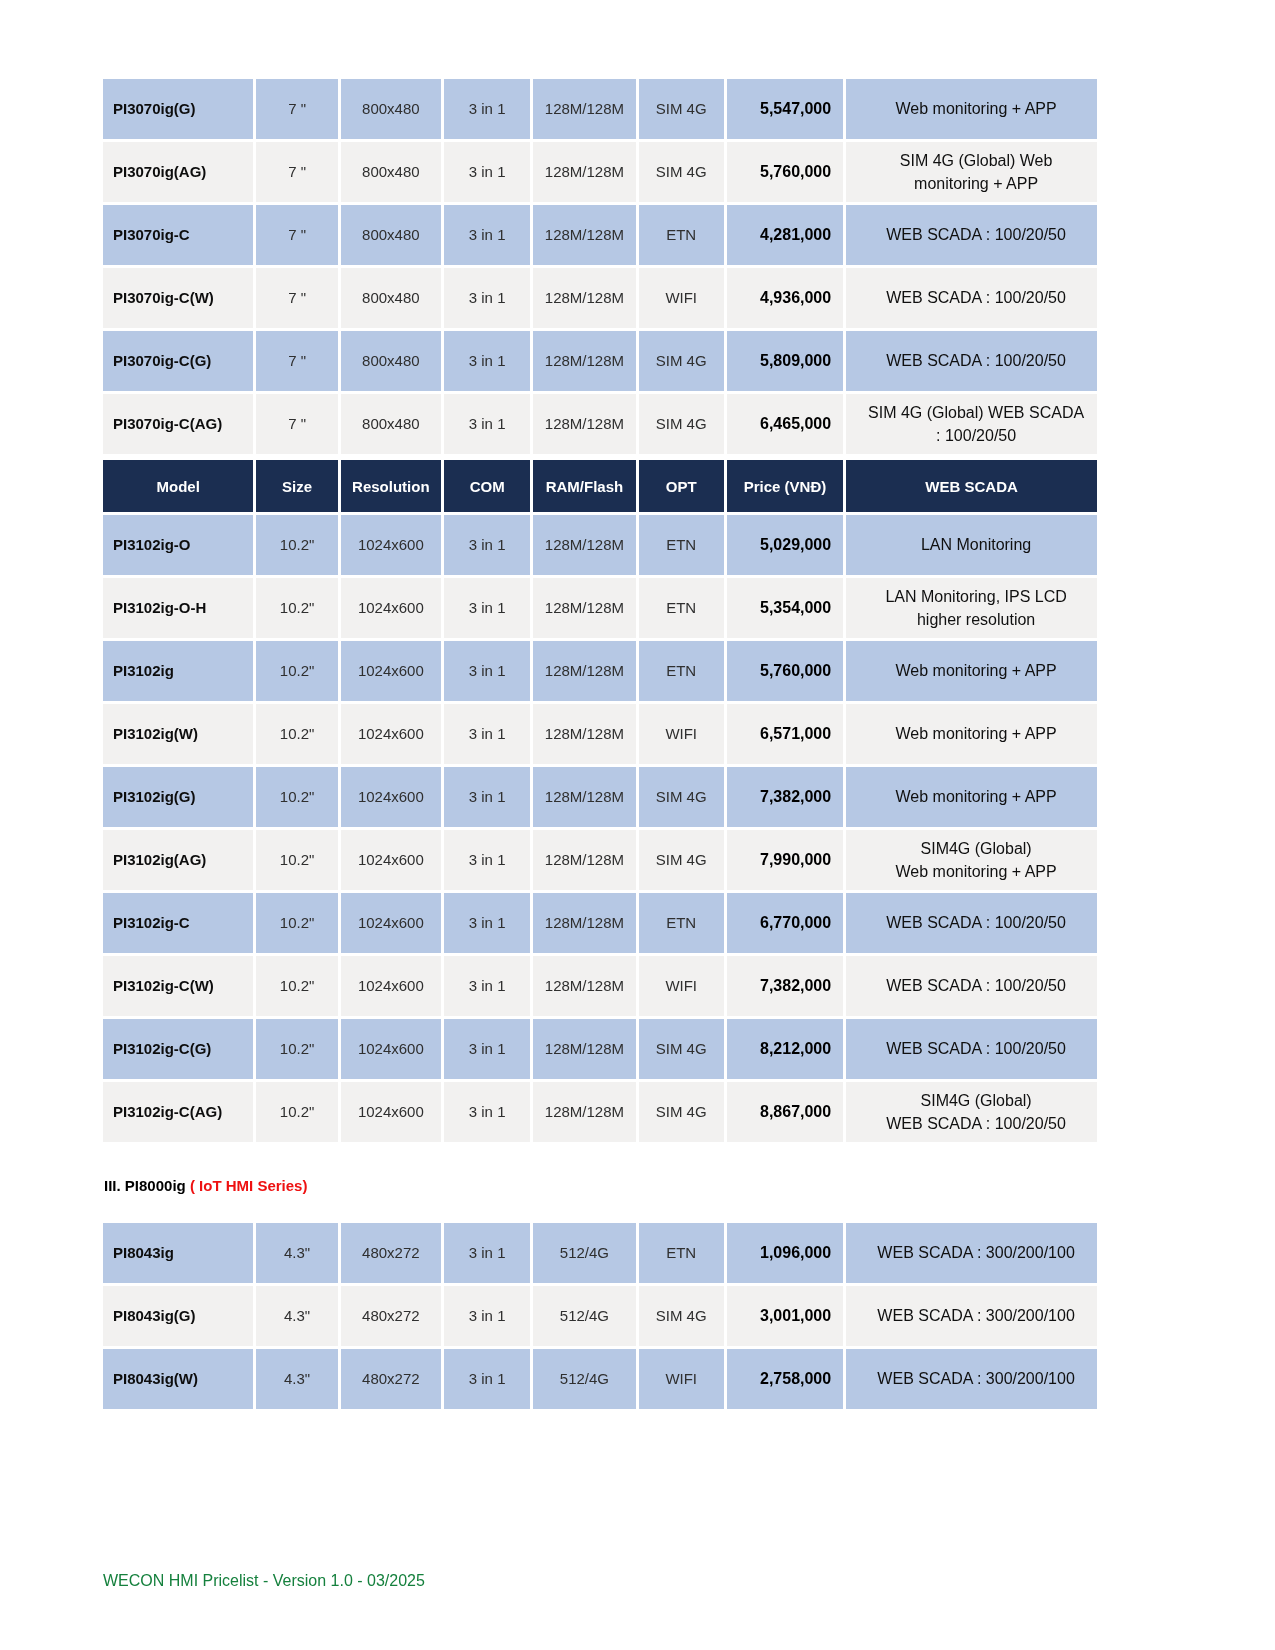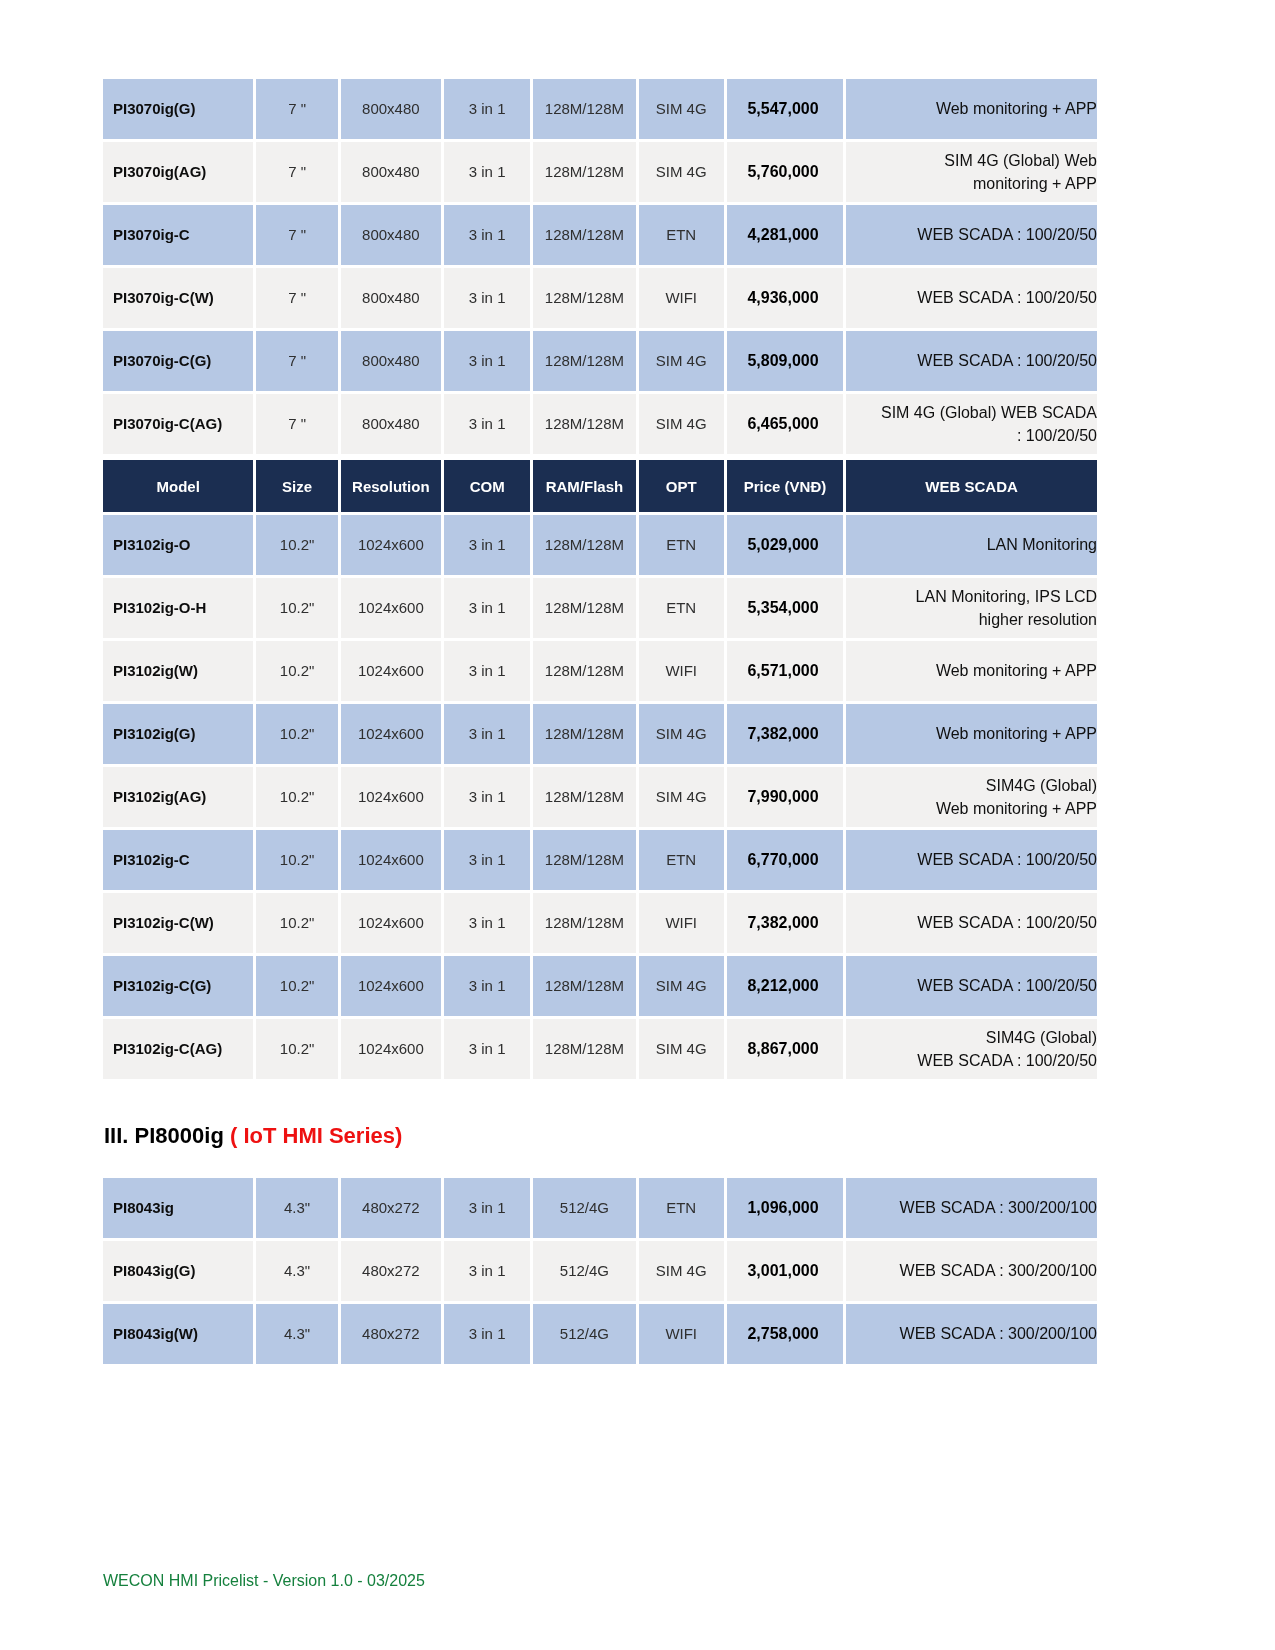--- a/index.html
+++ b/index.html
@@ -25,24 +25,24 @@
     background:var(--header-bg);color:#ffffff;font-size:15px;font-weight:bold;
     height:52px;text-align:center;vertical-align:middle;margin-top:26px;
   }
   td{
     height:60px;font-size:15px;color:#2f2f2f;
     text-align:center;vertical-align:middle;line-height:1.45;
   }
   .row-blue td{background:var(--row-blue);}
   .row-gray td{background:var(--row-gray);}
   .cell-model{text-align:left;padding-left:10px;font-weight:bold;color:#0d0d0d;}
-  .cell-price{text-align:center;padding-right:4px;font-weight:bold;color:#000;font-size:16px;}
-  .cell-scada{text-align:right;padding-left:9px;font-size:16px;color:#101010;white-space:pre-line;}
+  .cell-price{text-align:right;padding-right:12px;font-weight:bold;color:#000;font-size:16px;}
+  .cell-scada{text-align:center;padding-left:9px;font-size:16px;color:#101010;white-space:pre-line;}
   .section-heading{
-    margin:41px 0 26px 4px;font-size:22px;font-weight:bold;color:#000;
+    margin:32px 0 26px 4px;font-size:15px;font-weight:bold;color:#000;
   }
   .section-heading .red{color:var(--heading-red);}
   .footer{
     position:absolute;left:103px;top:1572px;font-size:16px;color:#15803d;
   }
 </style>
 </head>
 <body>
 
 <div class="page">
@@ -163,20 +163,30 @@
             <td class="cell-model">PI3102ig-O-H</td>
             <td class="cell-size">10.2"</td>
             <td class="cell-resolution">1024x600</td>
             <td class="cell-com">3 in 1</td>
             <td class="cell-ram">128M/128M</td>
             <td class="cell-opt">ETN</td>
             <td class="cell-price">5,354,000</td>
             <td class="cell-scada">LAN Monitoring, IPS LCD
 higher resolution</td>
           </tr>
+          <tr class="row-blue">
+            <td class="cell-model">PI3102ig</td>
+            <td class="cell-size">10.2"</td>
+            <td class="cell-resolution">1024x600</td>
+            <td class="cell-com">3 in 1</td>
+            <td class="cell-ram">128M/128M</td>
+            <td class="cell-opt">ETN</td>
+            <td class="cell-price">5,760,000</td>
+            <td class="cell-scada">Web monitoring + APP</td>
+          </tr>
           <tr class="row-gray">
             <td class="cell-model">PI3102ig(W)</td>
             <td class="cell-size">10.2"</td>
             <td class="cell-resolution">1024x600</td>
             <td class="cell-com">3 in 1</td>
             <td class="cell-ram">128M/128M</td>
             <td class="cell-opt">WIFI</td>
             <td class="cell-price">6,571,000</td>
             <td class="cell-scada">Web monitoring + APP</td>
           </tr>

